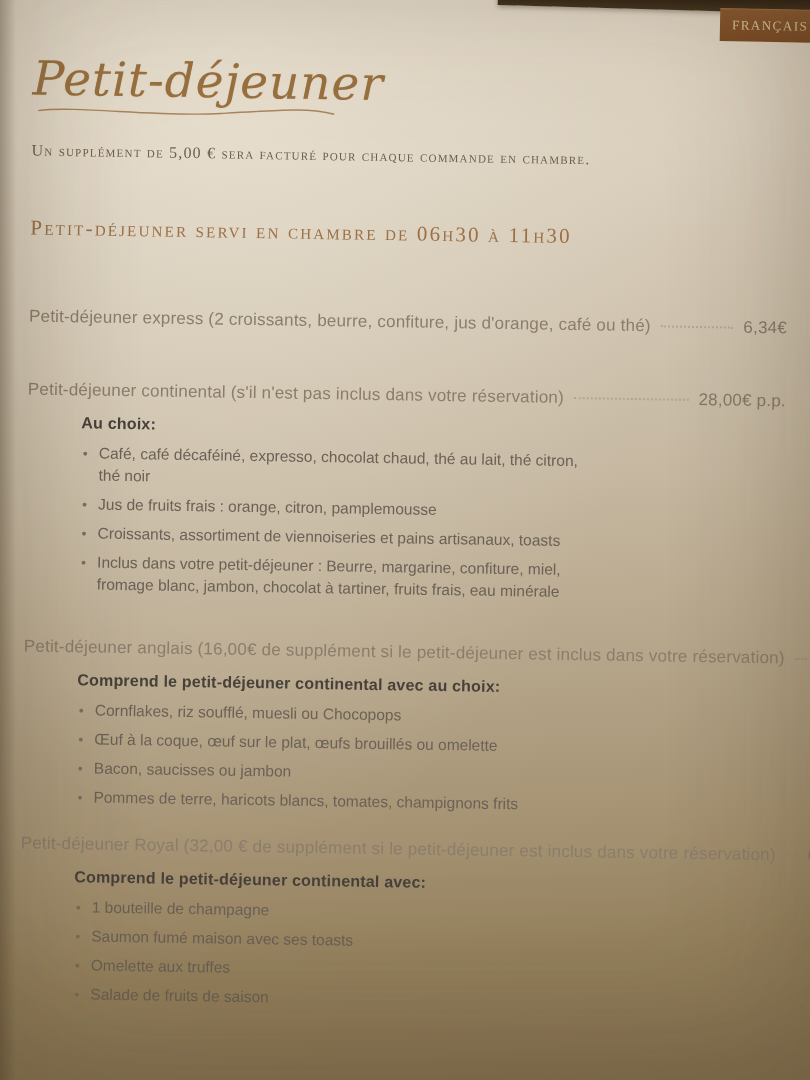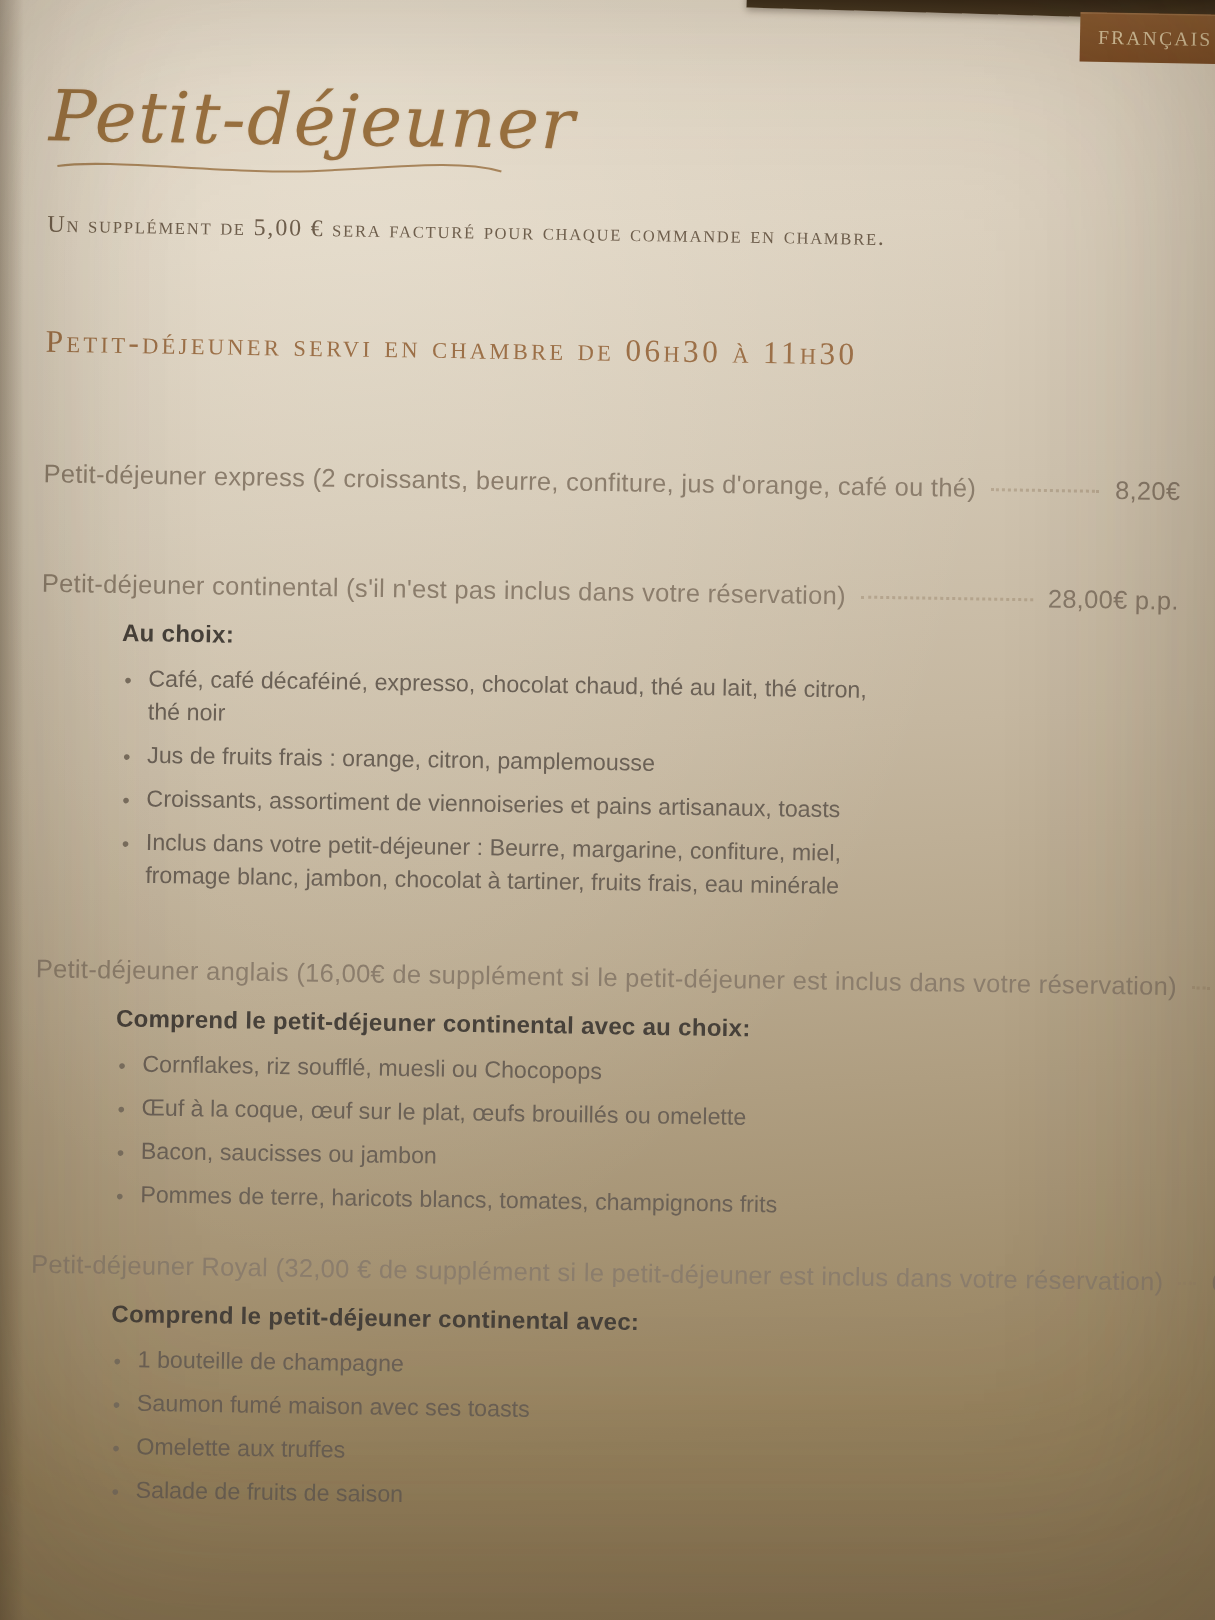--- a/index.html
+++ b/index.html
@@ -135,21 +135,21 @@
       </svg>
 
       <div class="note">Un supplément de 5,00 € sera facturé pour chaque commande en chambre.</div>
 
       <div class="section-heading">Petit-déjeuner servi en chambre de 06h30 à 11h30</div>
 
       <div class="item mt-express">
         <div class="item-row">
           <span class="item-name">Petit-déjeuner express (2 croissants, beurre, confiture, jus d'orange, café ou thé)</span>
           <span class="leader"></span>
-          <span class="price">8,20€</span>
+          <span class="price">6,34€</span>
         </div>
       </div>
 
       <div class="item mt-cont">
         <div class="item-row">
           <span class="item-name">Petit-déjeuner continental (s'il n'est pas inclus dans votre réservation)</span>
           <span class="leader"></span>
           <span class="price">28,00€ p.p.</span>
         </div>
         <div class="item-details">

